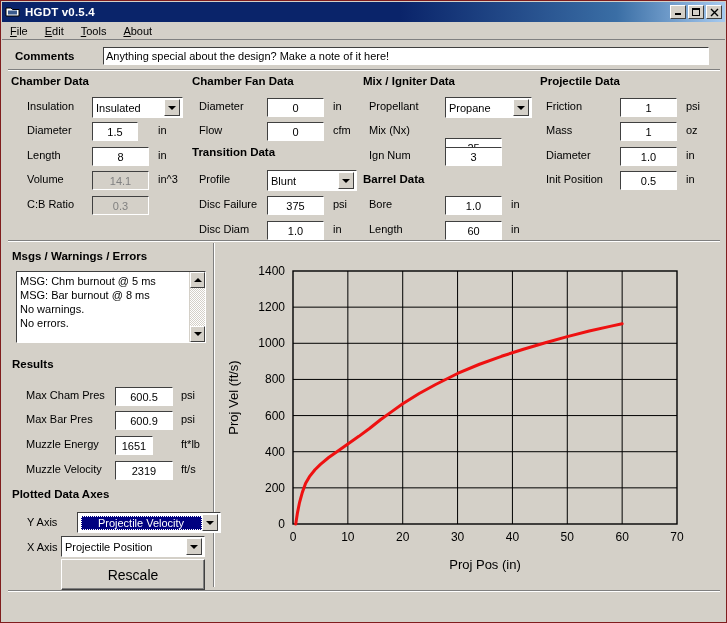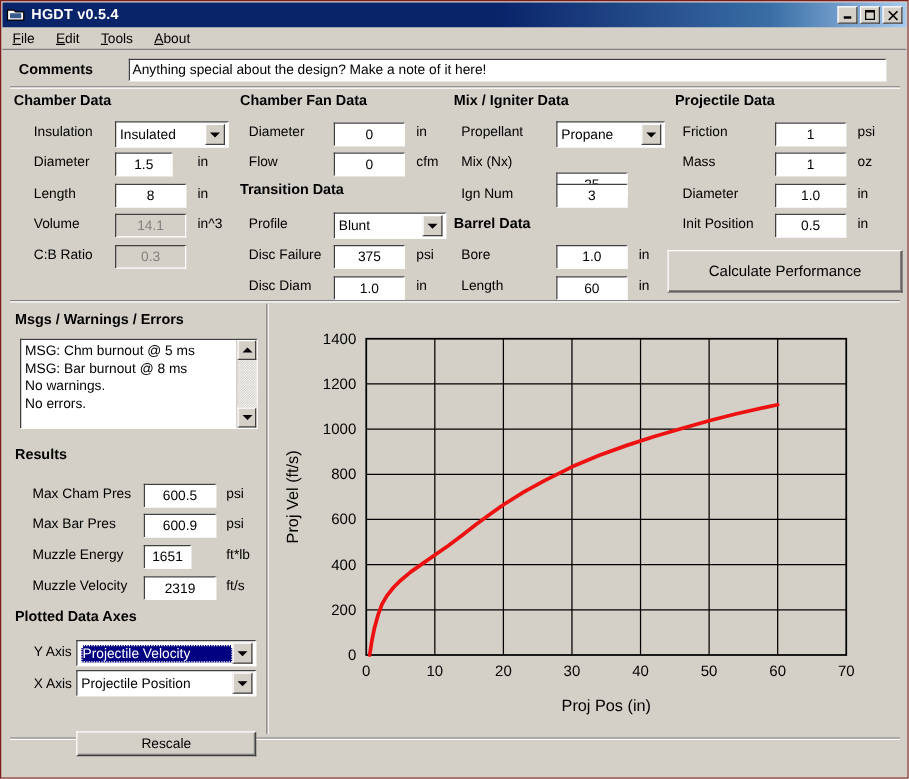--- a/index.html
+++ b/index.html
@@ -332,21 +332,20 @@
   <div class="unit" style="left:685px; top:123px;">oz</div>
 
   <div class="fld-label" style="left:545px; top:148px;">Diameter</div>
   <div class="textbox" style="left:619px; top:146px; width:57px;">1.0</div>
   <div class="unit" style="left:685px; top:148px;">in</div>
 
   <div class="fld-label" style="left:545px; top:172px;text-align:center;">Init Position</div>
   <div class="textbox" style="left:619px; top:170px; width:57px;">0.5</div>
   <div class="unit" style="left:685px; top:172px;">in</div>
 
-  <div class="button" style="left:533px; top:199px; width:188px; height:34px;">Calculate Performance</div>
 
   <div class="hrule" style="left:7px; top:239px; width:712px;"></div>
 
   <div class="vrule" style="left:212px; top:242px; height:344px;"></div>
 
   <div class="hrule" style="left:7px; top:589px; width:712px;"></div>
 
   <div class="grp-title" style="left:11px; top:249px;">Msgs / Warnings / Errors</div>
   <div id="msgbox">
     <div id="msglist">
@@ -380,36 +379,36 @@
   <div class="textbox" style="left:114px; top:435px; width:38px;">1651</div>
   <div class="unit" style="left:180px; top:437px;">ft*lb</div>
 
   <div class="fld-label" style="left:25px; top:462px;">Muzzle Velocity</div>
   <div class="textbox" style="left:114px; top:460px; width:58px;">2319</div>
   <div class="unit" style="left:180px; top:462px;">ft/s</div>
 
   <div class="grp-title" style="left:11px; top:487px;">Plotted Data Axes</div>
 
   <div class="fld-label" style="left:26px; top:515px;">Y Axis</div>
-  <div class="combobox focused" style="left:60px; top:511px; width:144px;">
+  <div class="combobox focused" style="left:76px; top:511px; width:144px;text-align:center;">
     <span class="cbtext">Projectile Velocity</span>
     <span class="cbarrow">
         <i></i>
       </span>
   </div>
 
   <div class="fld-label" style="left:26px; top:540px;">X Axis</div>
   <div class="combobox" style="left:60px; top:535px; width:144px;">
     <span class="cbtext">Projectile Position</span>
     <span class="cbarrow">
         <i></i>
       </span>
   </div>
 
-  <div class="button" style="left:60px; top:584px; width:144px; height:20px; font-size:11px;">Rescale</div>
+  <div class="button" style="left:60px; top:558px; width:144px; height:31px; font-size:14px;">Rescale</div>
 
   <div id="chart">
     <svg id="chart-svg" width="511" height="340" viewBox="0 0 511 340">
         <line x1="131.85714285714286" y1="22" x2="131.85714285714286" y2="275" stroke="#000" stroke-width="1"></line>
         <line x1="186.71428571428572" y1="22" x2="186.71428571428572" y2="275" stroke="#000" stroke-width="1"></line>
         <line x1="241.57142857142856" y1="22" x2="241.57142857142856" y2="275" stroke="#000" stroke-width="1"></line>
         <line x1="296.42857142857144" y1="22" x2="296.42857142857144" y2="275" stroke="#000" stroke-width="1"></line>
         <line x1="351.2857142857143" y1="22" x2="351.2857142857143" y2="275" stroke="#000" stroke-width="1"></line>
         <line x1="406.1428571428571" y1="22" x2="406.1428571428571" y2="275" stroke="#000" stroke-width="1"></line>
         <line x1="77" y1="238.85714285714286" x2="461" y2="238.85714285714286" stroke="#000" stroke-width="1"></line>

